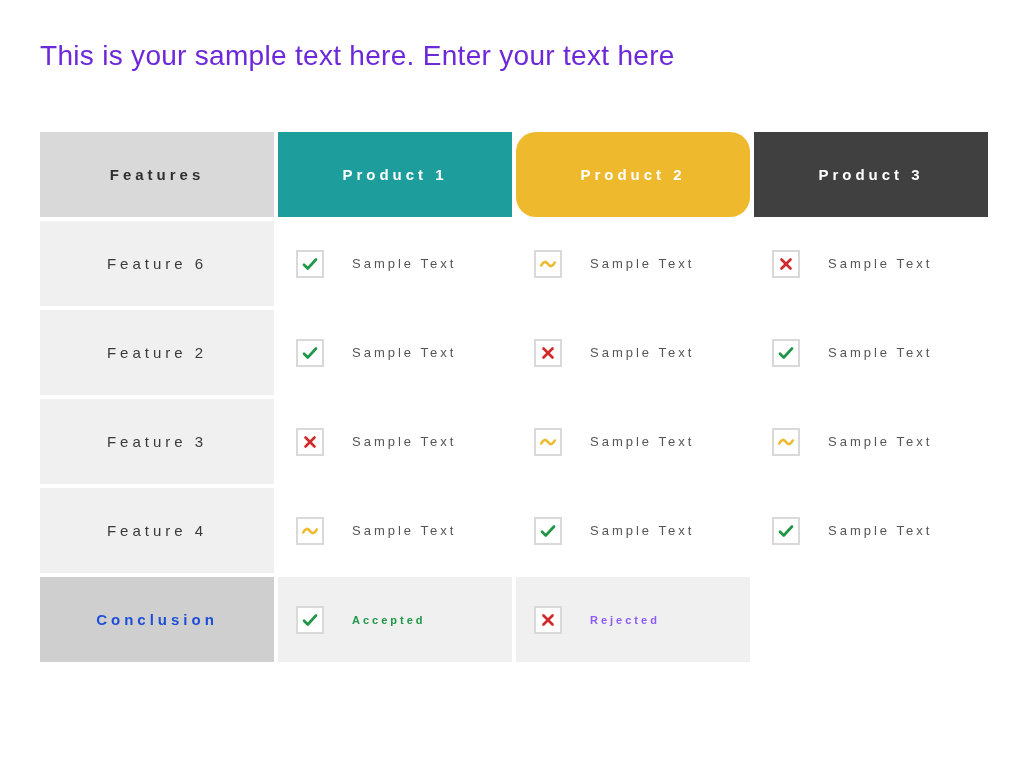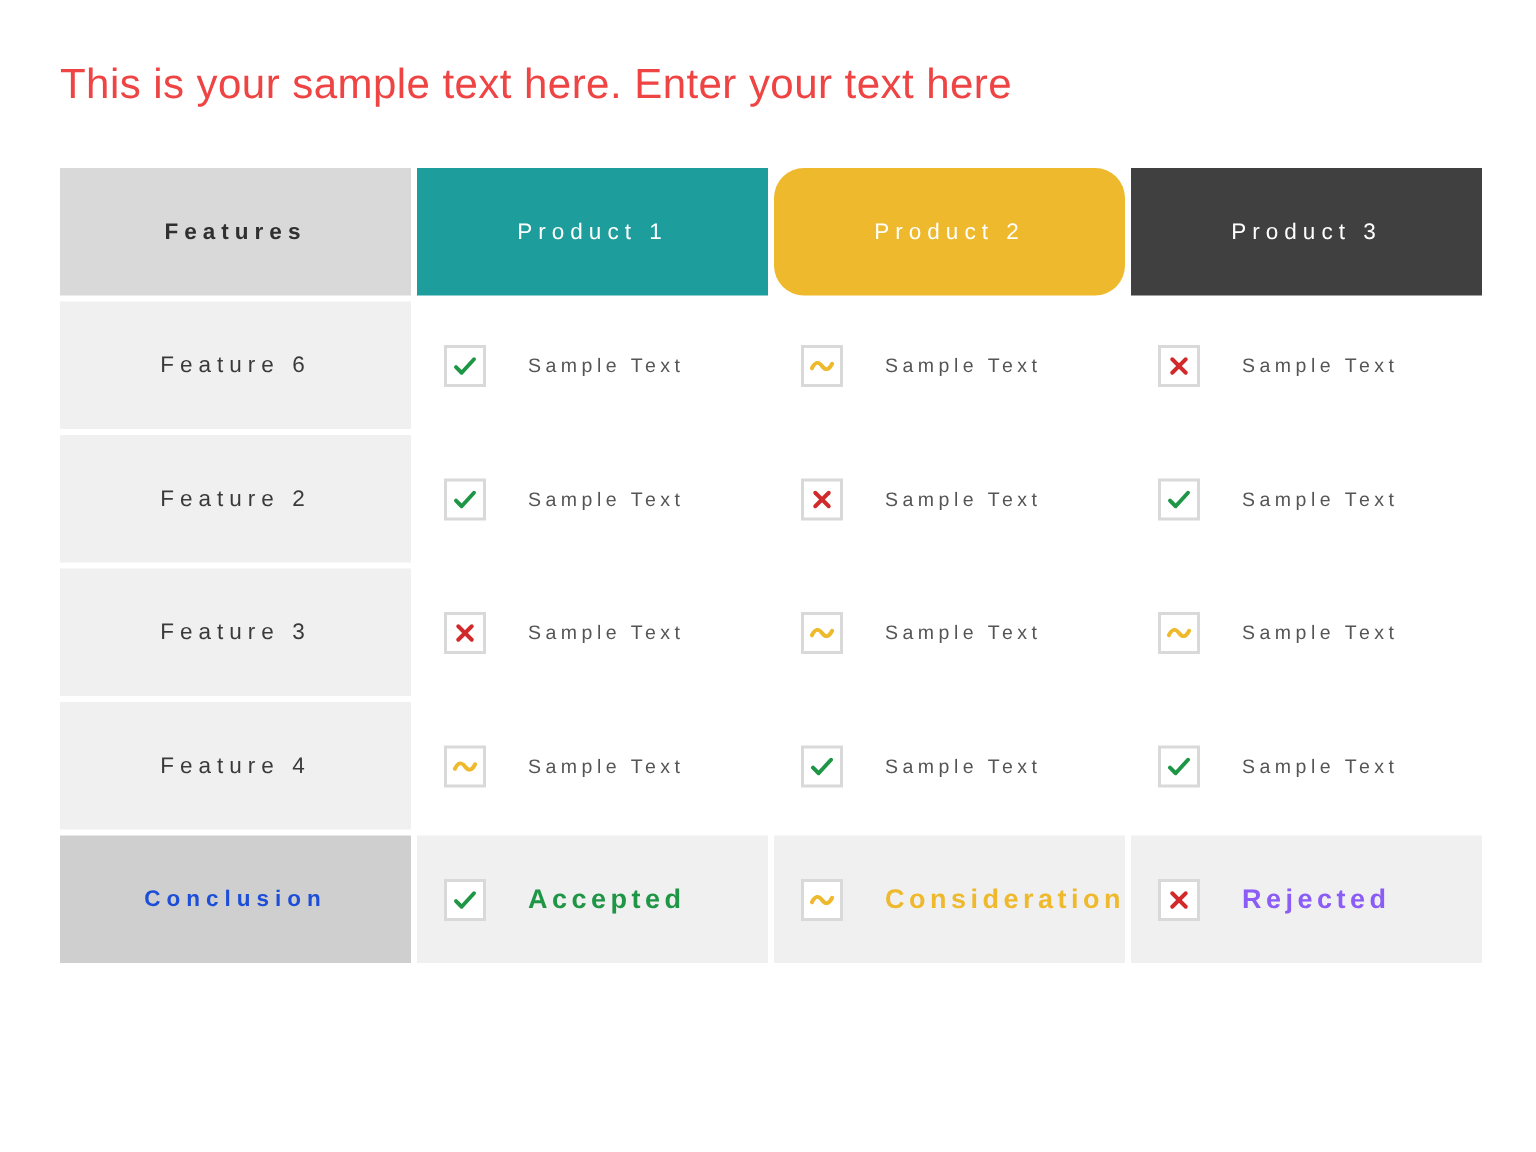--- a/index.html
+++ b/index.html
@@ -1,23 +1,23 @@
 <!DOCTYPE html>
 <html><head>
 <meta charset="utf-8">
 <style>
   * { box-sizing: border-box; margin: 0; padding: 0; }
   html, body { width: 1024px; height: 768px; font-family: Arial, Helvetica, sans-serif; background: #ffffff; }
   body { padding: 40px 40px 0 40px; }
 
   .title {
     font-size: 28px;
-    color: #ef4444;
+    color: #6d28d9;
     font-weight: 400;
-    margin-bottom: 40px;
+    margin-bottom: 60px;
     letter-spacing: 0.3px;
   }
 
   .grid {
     display: grid;
     grid-template-columns: 234px 234px 234px 234px;
     grid-template-rows: 85px 85px 85px 85px 85px 85px;
     gap: 4px;
   }
 
@@ -29,21 +29,21 @@
     letter-spacing: 4px;
     color: #3a3a3a;
   }
 
   .hdr-features {
     background: #d9d9d9;
     font-weight: 700;
     color: #303030;
   }
   .hdr-prod {
-    font-weight: 400;
+    font-weight: 700;
     color: #ffffff;
   }
   .hdr-prod.c1 { background: #1e9d9d; }
   .hdr-prod.c2 { background: #eeb92c; border-radius: 20px; }
   .hdr-prod.c3 { background: #404040; }
 
   .feat-label {
     background: #f0f0f0;
     font-weight: 400;
     color: #3a3a3a;
@@ -68,21 +68,21 @@
     color: #555555;
   }
 
   .conc-cell {
     background: #f0f0f0;
     justify-content: flex-start;
     padding-left: 18px;
   }
   .conc-cell .txt {
     margin-left: 28px;
-    font-size: 18px;
+    font-size: 11px;
     letter-spacing: 3px;
     font-weight: 700;
   }
   .conc-cell .txt.accepted { color: #1e9646; }
   .conc-cell .txt.consideration { color: #eeb92c; }
   .conc-cell .txt.rejected { color: #8b5cf6; }
 
   .status-box {
     width: 28px;
     height: 28px;
@@ -220,28 +220,20 @@
   <div class="cell conclusion-label">Conclusion</div>
   <div class="cell conc-cell">
     <span class="status-box check">
         <svg viewBox="0 0 24 24" fill="none" stroke-width="3.5" stroke-linecap="round" stroke-linejoin="round">
           <polyline points="4,13 9,18 20,6"></polyline>
         </svg>
       </span>
     <span class="txt accepted">Accepted</span>
   </div>
   <div class="cell conc-cell">
-    <span class="status-box tilde">
-        <svg viewBox="0 0 24 24" fill="none" stroke-width="3.5" stroke-linecap="round">
-          <path d="M3,14 C6,8 9,8 12,12 C15,16 18,16 21,10"></path>
-        </svg>
-      </span>
-    <span class="txt consideration">Consideration</span>
-  </div>
-  <div class="cell conc-cell">
     <span class="status-box cross">
         <svg viewBox="0 0 24 24" fill="none" stroke-width="3.5" stroke-linecap="round">
           <line x1="6" y1="6" x2="18" y2="18"></line>
           <line x1="18" y1="6" x2="6" y2="18"></line>
         </svg>
       </span>
     <span class="txt rejected">Rejected</span>
   </div>
 
 </div>

